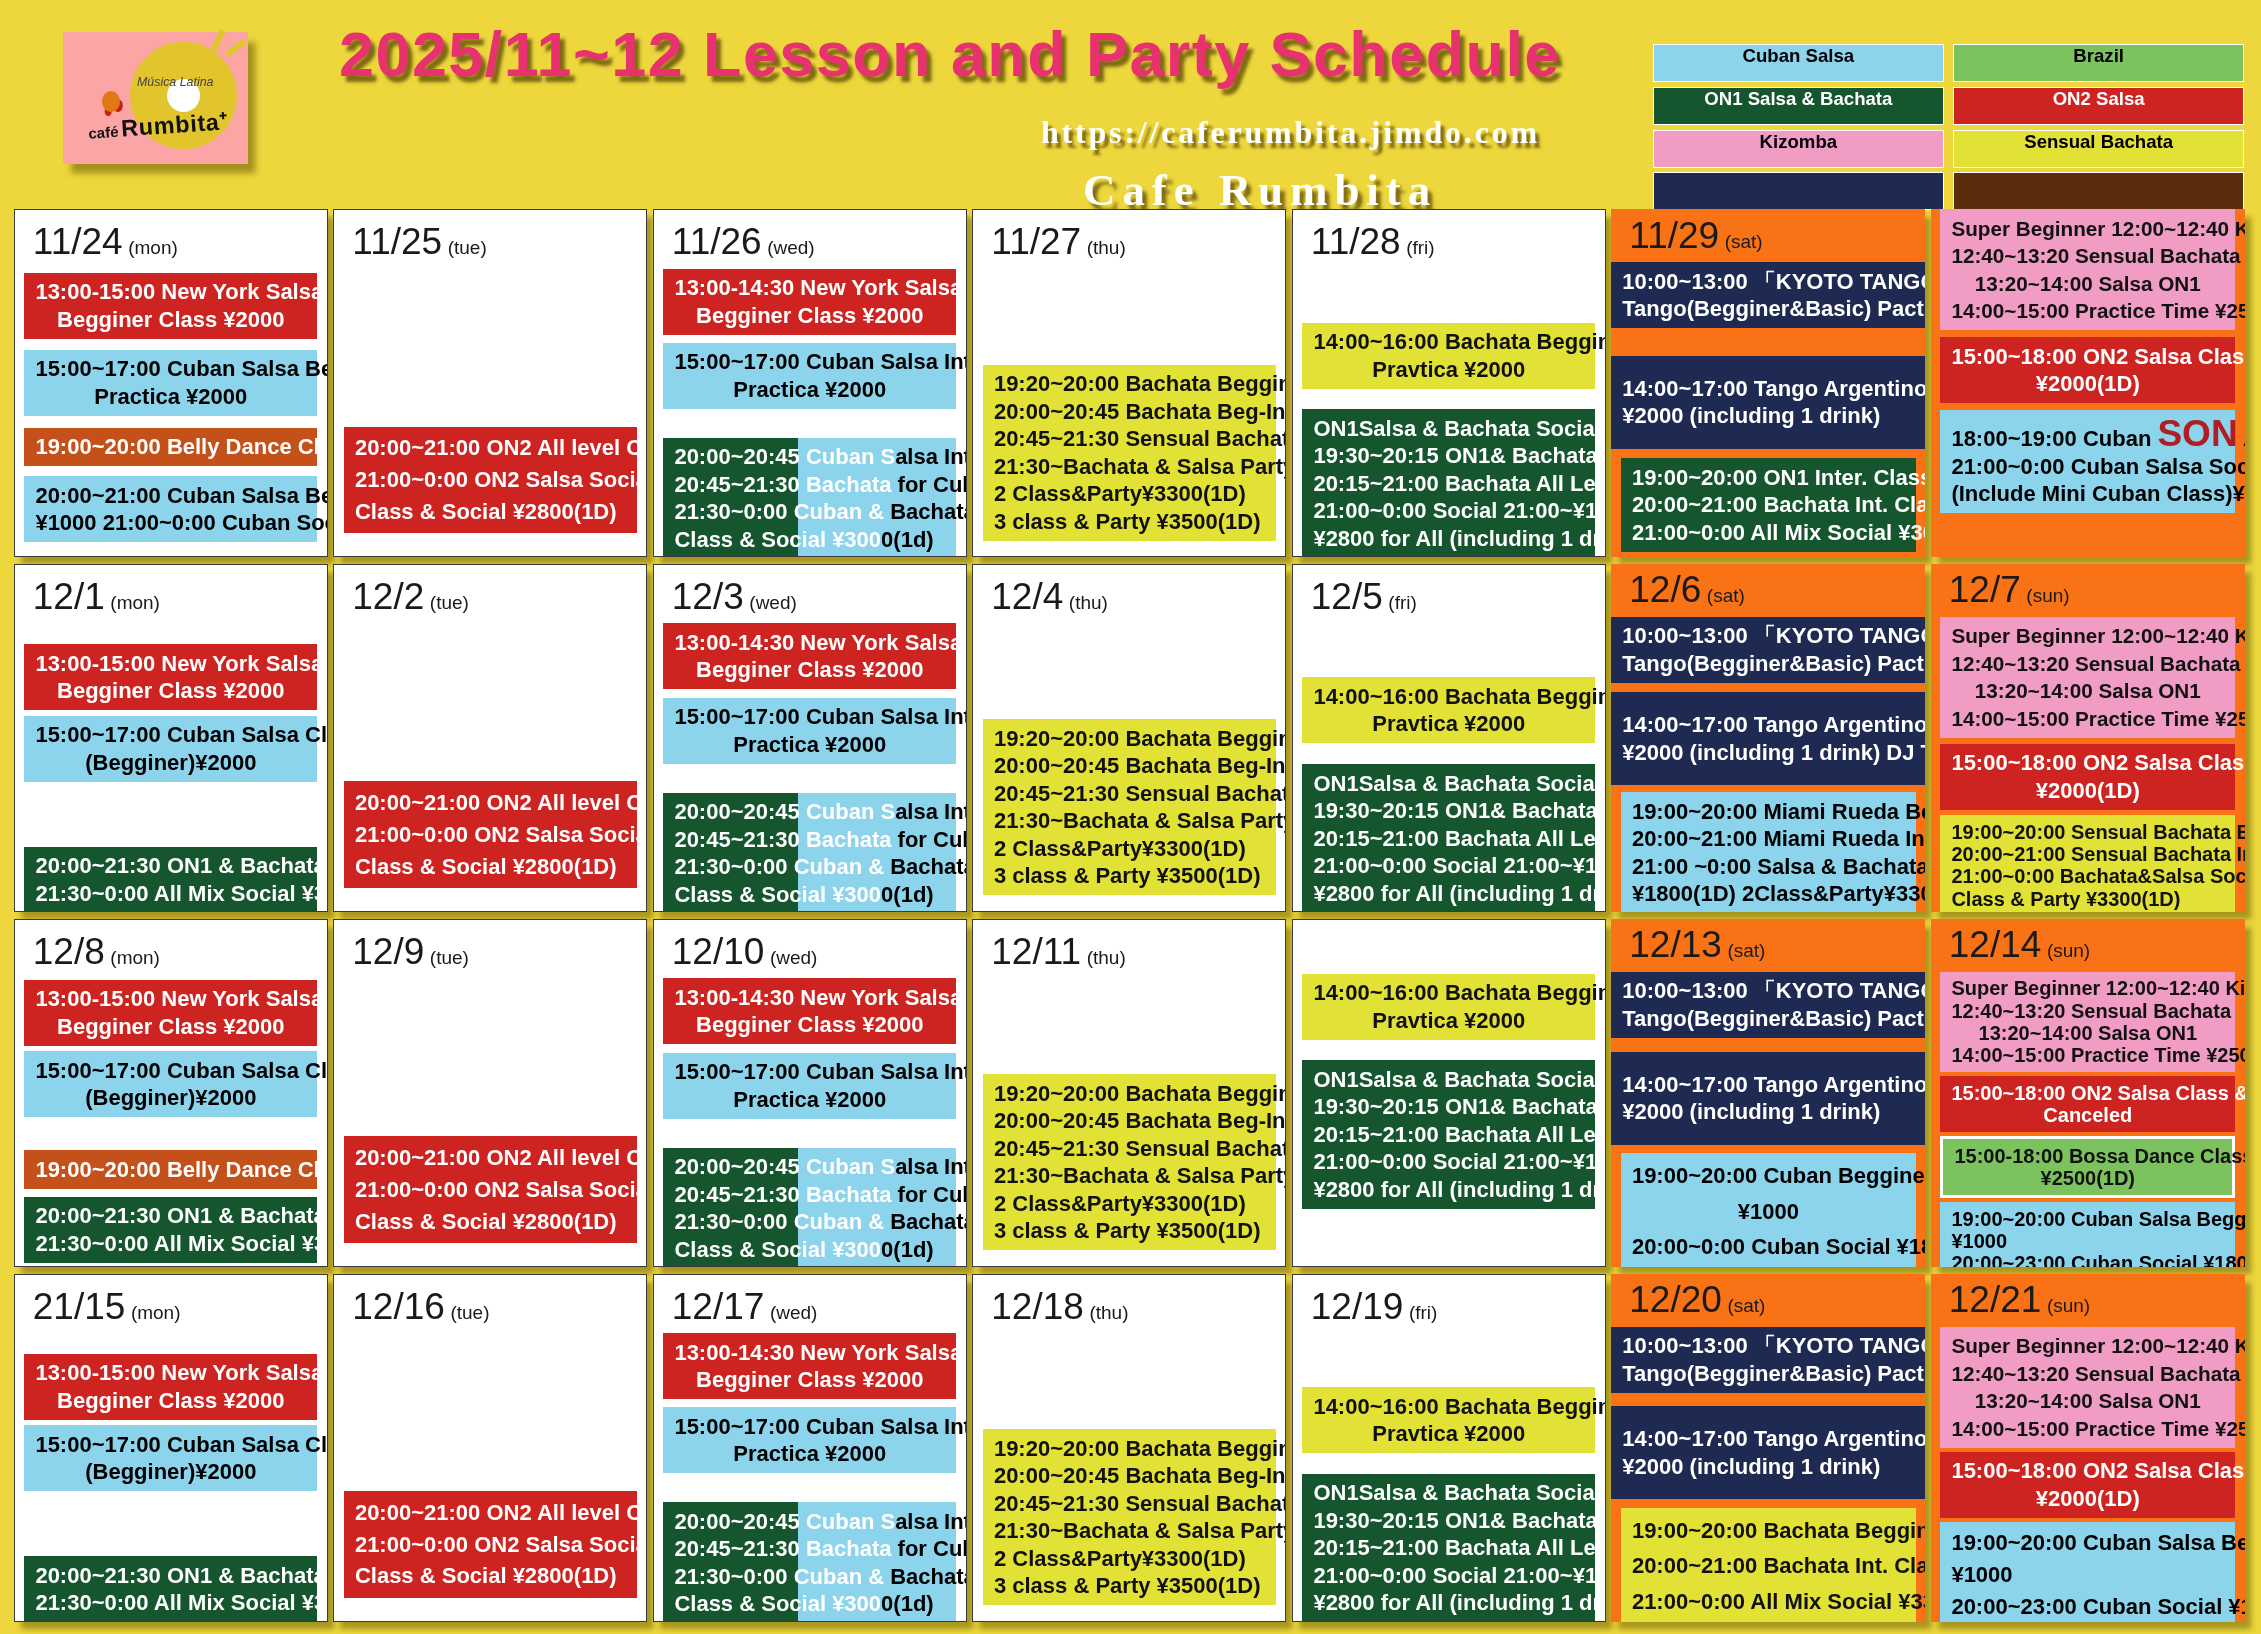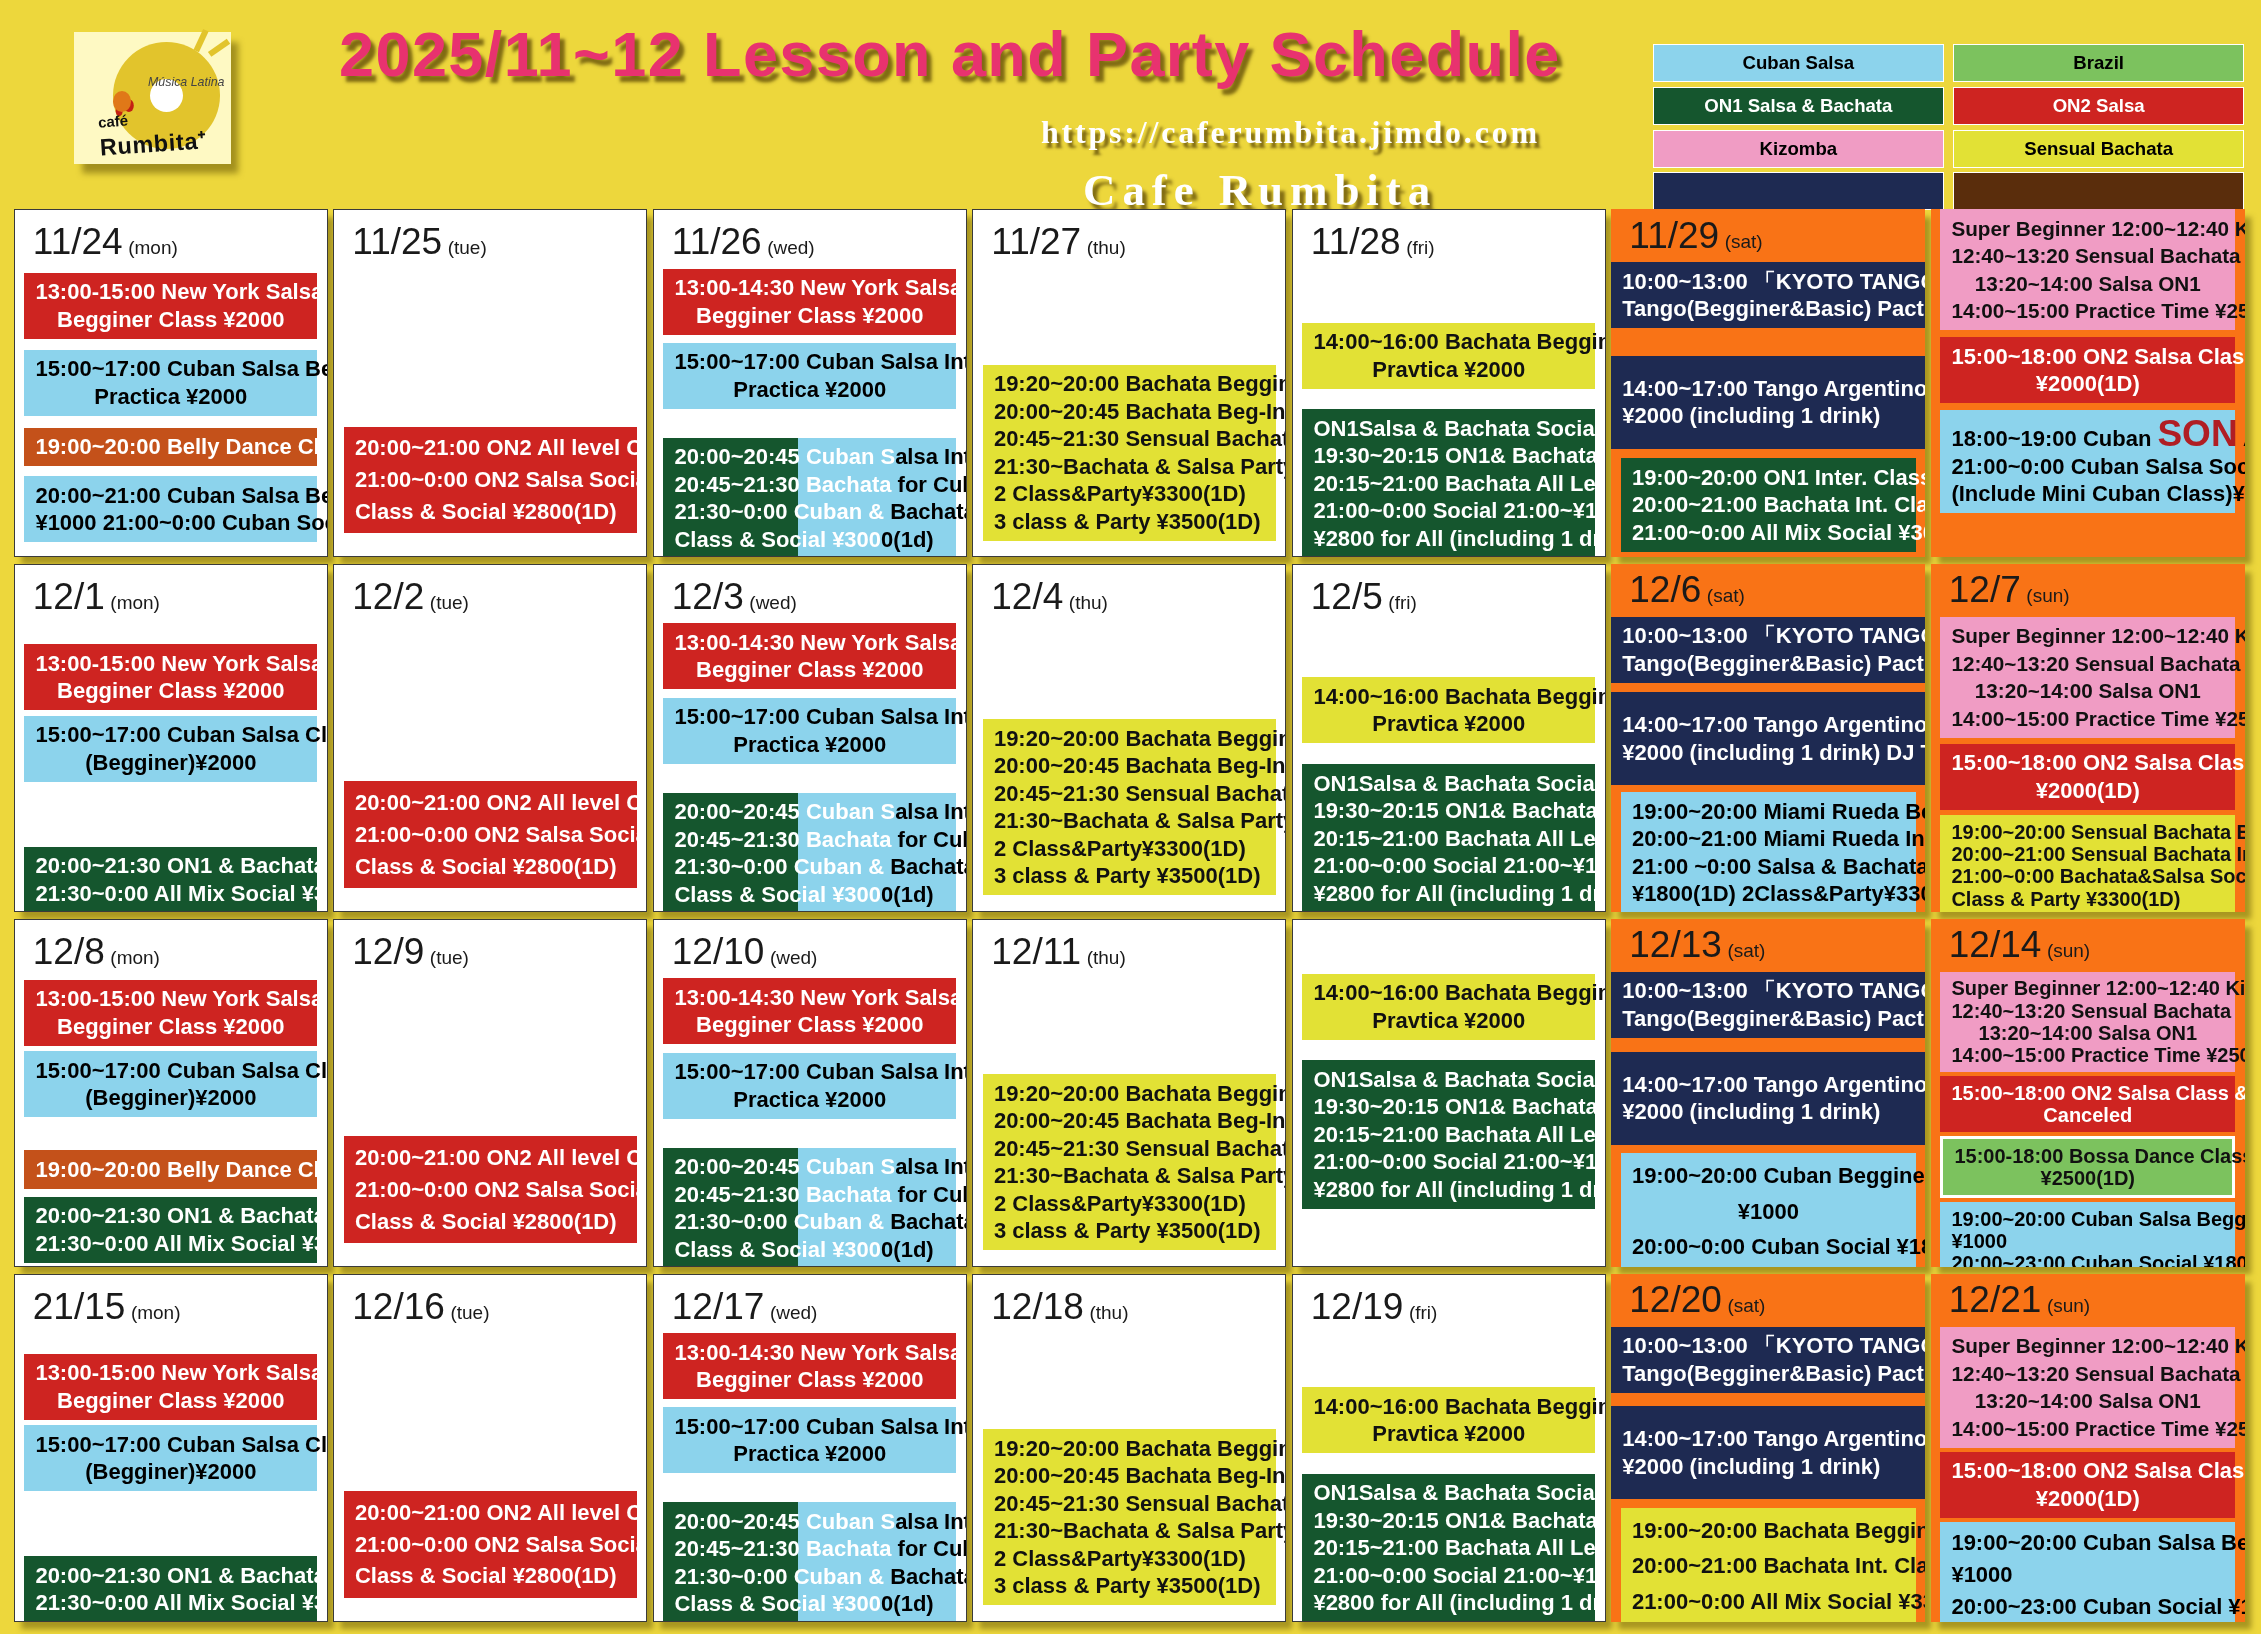--- a/index.html
+++ b/index.html
@@ -1,19 +1,19 @@
 <!DOCTYPE html>
 <html style="font-size:11px"><head>
 <meta charset="utf-8">
 <style>
   html,body{margin:0;padding:0;}
   .page{position:relative;width:2261px;height:1634px;background:#EDD73C;overflow:hidden;
         font-family:"Liberation Sans", sans-serif;}
   
-  .logo{position:absolute;left:74px;top:32px;width:157px;height:132px;background:#fef9c3;
+  .logo{position:absolute;left:63px;top:32px;width:185px;height:132px;background:#fca5a5;
         box-shadow:8.3px 9.6px 6.2px rgba(100,85,5,.55);}
   .logo .disc{position:absolute;right:11px;top:9.6px;width:107px;height:107px;border-radius:50%;
         background:#E2C42C;}
   .logo .hole{position:absolute;right:48px;top:47px;width:33px;height:33px;border-radius:50%;background:#fff;}
   .logo .ray{position:absolute;background:#E2C42C;width:5.5px;height:23.4px;}
   .logo .ray1{right:27.6px;top:-2.8px;transform:rotate(25deg);}
   .logo .ray2{right:9.6px;top:4.1px;transform:rotate(55deg);}
   .logo .flower{position:absolute;left:39px;top:59px;width:18px;height:20.7px;border-radius:50%;
         background:#E07818;box-shadow:6.9px 4.1px 0 -4.1px #C42014, -2.8px 9.6px 0 -5.5px #C42014;}
   .logo .tagline{position:absolute;left:74px;top:43px;font-size:12.4px;color:#444;font-style:italic;}
@@ -22,21 +22,21 @@
   .logo .brand .big{font-size:23.4px;font-weight:bold;letter-spacing:0.7px;}
   .title{position:absolute;left:307px;top:18px;font-size:63px;font-weight:bold;letter-spacing:1.4px;
         color:#E8326F;text-shadow:4.8px 5.5px 3.4px rgba(80,60,0,.7);white-space:nowrap;margin-left:32px;}
   .url{position:absolute;left:1041px;top:114px;font-family:"Liberation Serif", serif;font-weight:bold;
         font-size:32px;color:#fff;letter-spacing:2.8px;text-shadow:4.1px 4.8px 2.8px rgba(80,60,0,.7);}
   .site{position:absolute;left:1083px;top:164px;font-family:"Liberation Serif", serif;font-weight:bold;
         font-size:45px;color:#fff;letter-spacing:6.9px;text-shadow:4.8px 5.5px 3.4px rgba(80,60,0,.7);}
   
   .legend{position:absolute;left:1653px;top:44px;width:591px;display:grid;
         grid-template-columns:1fr 1fr;gap:4.8px 9.6px;}
-  .legend-item{height:36px;border:1.4px solid #fff;display:flex;align-items:center;justify-content:center;
+  .legend-item{height:36px;border:1.4px solid #fff;display:flex;align-items:flex-start;justify-content:center;
         font-size:18.6px;font-weight:bold;color:#000;}
   
   .grid{position:absolute;left:13.8px;top:209px;display:grid;
         grid-template-columns:repeat(7,314px);grid-auto-rows:348px;gap:6.9px 5.5px;}
   .cell{position:relative;background:#fff;border:1.4px solid #3a3a3a;overflow:hidden;
         box-shadow:6.9px 8.3px 5.5px rgba(100,85,5,.5);}
   .cell.weekend{background:#f97316;border:none;}
   .cell-head{padding:11px 0 5.5px 18px;color:#1a1a1a;}
   .weekend .cell-head{padding-top:5.5px;}
   .cell-head .date{font-size:37px;}

